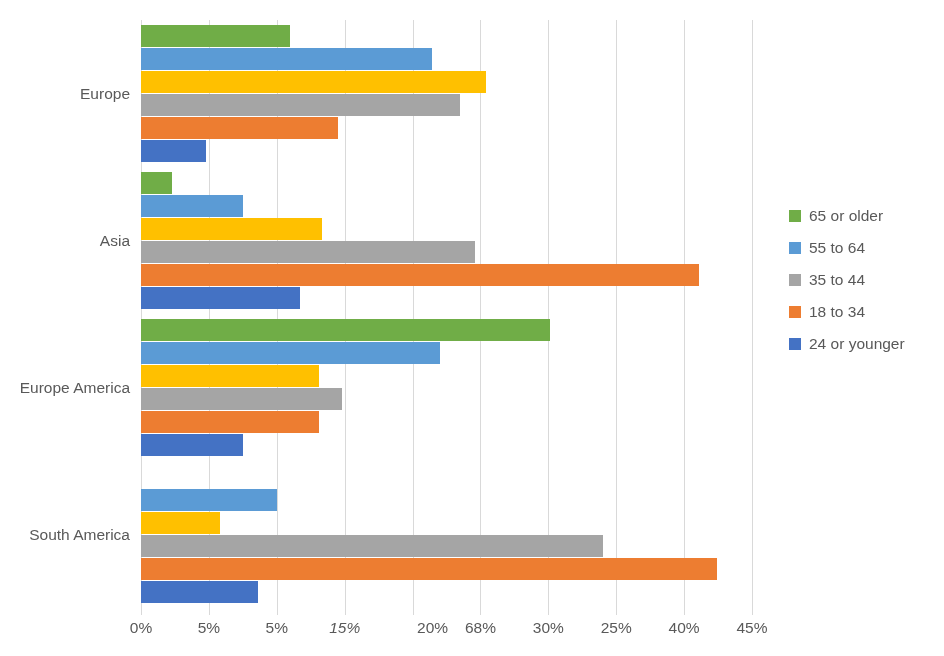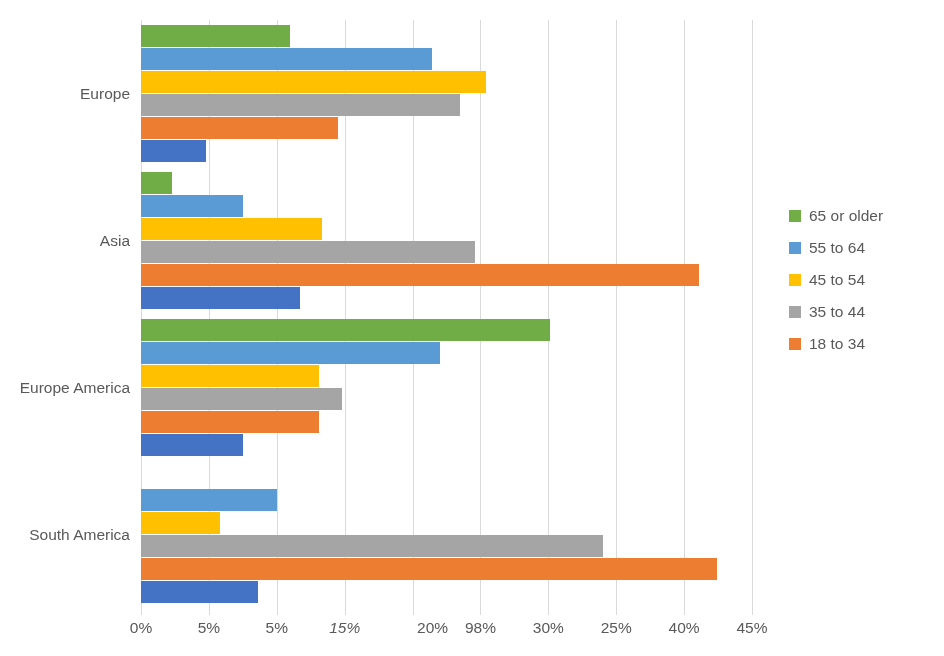--- a/index.html
+++ b/index.html
@@ -258,47 +258,47 @@
       <div class="tick-label" style="left: 0px;">0%</div>
       <div class="tick" style="left: 67.8889px;"></div>
       <div class="tick-label" style="left: 67.8889px;">5%</div>
       <div class="tick" style="left: 135.778px;"></div>
       <div class="tick-label" style="left: 135.778px;">5%</div>
       <div class="tick" style="left: 203.667px;"></div>
       <div class="tick-label" style="left: 203.667px; font-style: italic;">15%</div>
       <div class="tick" style="left: 271.556px;"></div>
       <div class="tick-label" style="left: 271.556px; margin-left: 20px;">20%</div>
       <div class="tick" style="left: 339.444px;"></div>
-      <div class="tick-label" style="left: 339.444px;">98%</div>
+      <div class="tick-label" style="left: 339.444px;">68%</div>
       <div class="tick" style="left: 407.333px;"></div>
       <div class="tick-label" style="left: 407.333px;">30%</div>
       <div class="tick" style="left: 475.222px;"></div>
       <div class="tick-label" style="left: 475.222px;">25%</div>
       <div class="tick" style="left: 543.111px;"></div>
       <div class="tick-label" style="left: 543.111px;">40%</div>
       <div class="tick" style="left: 611px;"></div>
       <div class="tick-label" style="left: 611px;">45%</div>
     </div>
 
   <div class="legend">
       <div class="legend-item">
         <span class="legend-swatch" style="background: rgb(112, 173, 71);"></span>
         <span class="legend-label">65 or older</span>
       </div>
       <div class="legend-item">
         <span class="legend-swatch" style="background: rgb(91, 155, 213);"></span>
         <span class="legend-label">55 to 64</span>
       </div>
       <div class="legend-item">
-        <span class="legend-swatch" style="background: rgb(255, 192, 0);"></span>
-        <span class="legend-label">45 to 54</span>
-      </div>
-      <div class="legend-item">
         <span class="legend-swatch" style="background: rgb(165, 165, 165);"></span>
         <span class="legend-label">35 to 44</span>
       </div>
       <div class="legend-item">
         <span class="legend-swatch" style="background: rgb(237, 125, 49);"></span>
         <span class="legend-label">18 to 34</span>
       </div>
+      <div class="legend-item">
+        <span class="legend-swatch" style="background: rgb(68, 114, 196);"></span>
+        <span class="legend-label">24 or younger</span>
+      </div>
     </div>
 
 </div>
 
 </body></html>

